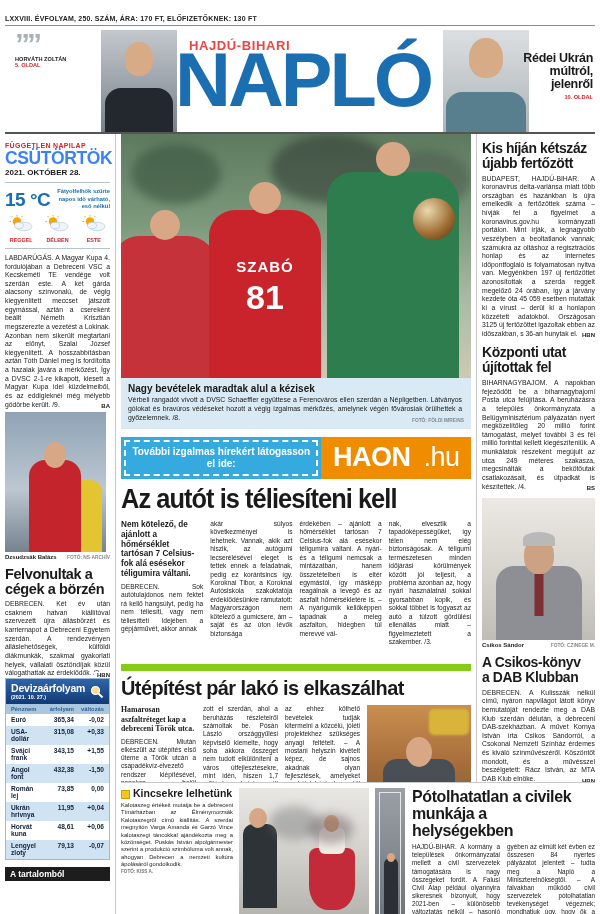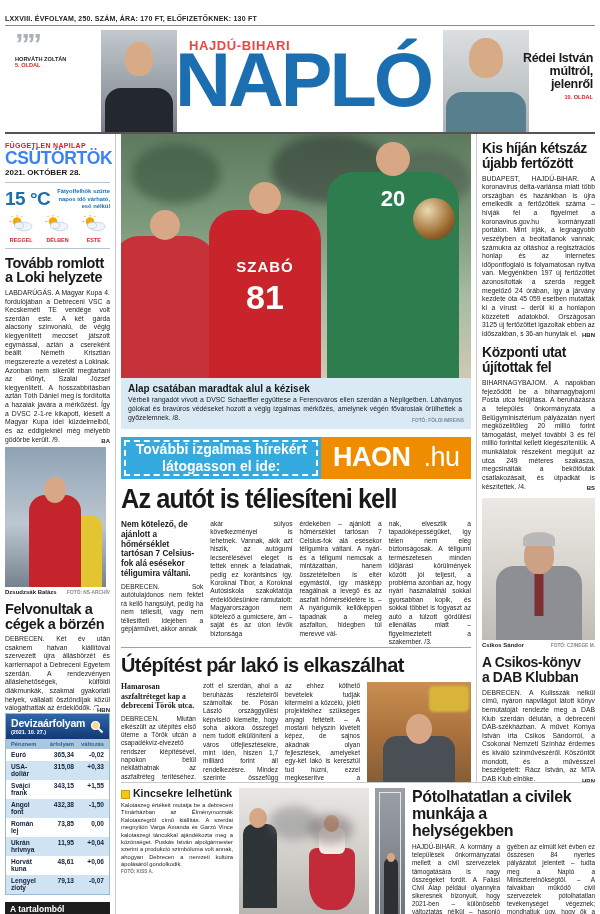--- a/index.html
+++ b/index.html
@@ -40,21 +40,21 @@
 
   .rule { border-top:1px solid #b9c3cb; margin:5px 0; }
   .bodywrap { position:relative; }
   .body { font-size:6.8px; line-height:1.27; text-align:justify; color:#222; }
   .sig { position:absolute; right:0; bottom:0; font-size:6px; font-weight:bold; background:#fff; padding-left:3px; }
 
   
   .tagline { color:#d2232a; font-size:7px; font-weight:bold; margin-top:8px; letter-spacing:.3px; }
   .day { color:#3b82f6; font-size:17.5px; font-weight:bold; letter-spacing:-.4px; line-height:1.05; }
   .date { font-size:8px; font-weight:bold; margin-top:1px; }
-  .weather { display:flex; gap:4px; }
+  .weather { display:flex; gap:4px; align-items:center; }
   .temp { color:#1b6fb0; font-size:19px; font-weight:bold; letter-spacing:-.5px; }
   .wdesc { color:#1b6fb0; font-size:5.8px; font-weight:bold; line-height:1.3; text-align:right; flex:1; }
   .wicons { display:flex; gap:4px; margin-top:4px; }
   .wcell { flex:1; text-align:center; }
   .wlabel { color:#d2232a; font-size:5.4px; font-weight:bold; margin-top:1px; }
   .art-title { font-size:14.5px; font-weight:bold; line-height:1.0; letter-spacing:-.4px; margin:7px 0 4px; }
   .cap { display:flex; justify-content:space-between; align-items:baseline; font-size:6px; margin:2px 0 2px; }
   .cap-name { font-weight:bold; }
   .cap-credit { color:#8a8a8a; font-size:4.8px; font-weight:bold; }
   .dz-photo { width:101px; height:140px; position:relative; background:linear-gradient(180deg,#8fa3b5,#bcc7d1 55%,#76828e); margin-top:3px; }
@@ -84,32 +84,32 @@
   .ball { position:absolute; right:16px; top:64px; width:42px; height:42px; border-radius:50%;
           background:radial-gradient(circle at 35% 30%, #ead9ae, #9c6a30 60%, #5a3a17 95%); }
   .hb-cap { background:#d9eaf4; padding:5px 7px 6px; position:relative; }
   .hb-cap-title { font-size:10px; font-weight:bold; margin-bottom:2px; }
   .hb-cap-text { font-size:6.9px; line-height:1.3; text-align:justify; padding-right:2px; }
   .hb-cap-credit { position:absolute; right:7px; bottom:6px; font-size:4.8px; font-weight:bold; color:#7a8a94; background:#d9eaf4; padding-left:4px; }
 
   .haon { display:flex; margin:8px 0 7px; height:42px; }
   .haon-left { flex:1.3; background:#35aade; padding:3px; }
   .haon-left-inner { width:100%; height:100%; border:2px dashed #fff; display:flex; align-items:center; justify-content:center;
-                     color:#fff; font-weight:bold; font-size:14px; text-align:center; line-height:1.2; padding:0 6px; }
+                     color:#fff; font-weight:bold; font-size:10px; text-align:center; line-height:1.2; padding:0 6px; }
   .haon-right { flex:1; background:#ef8c00; color:#fff; display:flex; align-items:center; justify-content:center;
                 font-size:27px; font-weight:bold; letter-spacing:-.5px; }
   .haon-right .thin { font-weight:normal;margin-left:13px; }
 
   .win-title { font-size:27px; font-weight:bold; letter-spacing:-1px; line-height:1; margin:3px 0 7px; white-space:nowrap;
                transform:scaleX(.94); transform-origin:0 50%; }
   .cols4 { display:flex; gap:7px; }
   .wcol { flex:1; font-size:6.6px; line-height:1.28; text-align:justify; }
   .lead { font-size:8.2px; font-weight:bold; line-height:1.2; margin-bottom:4px; text-align:left; }
 
-  .road { margin-top:1px; border-top:1px solid #84cc16; padding-top:5px; }
+  .road { margin-top:18px; border-top:7px solid #84cc16; padding-top:5px; }
   .road-title { font-size:21px; font-weight:bold; letter-spacing:-.6px; white-space:nowrap; transform:scaleX(.95); transform-origin:0 50%; }
   .road-row { display:flex; gap:7px; margin-top:5px; }
   .rcol { flex:1; font-size:6.5px; line-height:1.28; text-align:justify; }
   .road-photo-wrap { width:104px; flex:none; }
   .road-photo { width:104px; height:112px; position:relative; background:linear-gradient(180deg,#c98f4f,#a86f3c 50%,#7b5a35); overflow:hidden; }
 
   
   .treasure { width:252px; flex:none; display:flex; gap:6px; padding-right:4px; }
   .t-left { width:112px; flex:none; }
   .t-titlerow { display:flex; gap:3px; align-items:flex-start; margin-bottom:3px; }
@@ -146,21 +146,21 @@
       <div class="head" style="top:12px;width:28px;height:34px;"></div>
       <div class="suit" style="width:68px;height:44px;background:#23272e;"></div>
     </div>
     <div class="brand-top">HAJDÚ-BIHARI</div>
     <div class="brand">NAPLÓ</div>
     <div class="ph mh-photo-right">
       <div class="head" style="top:8px;width:34px;height:40px;"></div>
       <div class="suit" style="width:80px;height:40px;background:#577f8e;"></div>
     </div>
     <div class="teaser">
-      <div class="teaser-title">Rédei István múltról, jelenről</div>
+      <div class="teaser-title">Rédei Ukrán múltról, jelenről</div>
       <div class="teaser-page">10. OLDAL</div>
     </div>
   </div>
 
   <div class="main">
 
     <div class="col-left">
       <div class="tagline">FÜGGETLEN NAPILAP</div>
       <div class="day">CSÜTÖRTÖK</div>
       <div class="date">2021. OKTÓBER 28.</div>
@@ -209,21 +209,20 @@
                 <line x1="13.5" y1="2" x2="14.5" y2="1"></line>
               </g>
               <ellipse cx="16" cy="11.5" rx="8" ry="4.3" fill="#eef4f9" stroke="#a9c4d8" stroke-width="0.6"></ellipse>
               <ellipse cx="11" cy="10.5" rx="4.5" ry="3.2" fill="#eef4f9" stroke="#a9c4d8" stroke-width="0.6"></ellipse>
             </svg>
           <div class="wlabel">ESTE</div>
         </div>
       </div>
       <div class="rule"></div>
 
-      <div class="art-title">Tovább romlott a Loki helyzete</div>
       <div class="bodywrap">
         <div class="body">LABDARÚGÁS. A Magyar Kupa 4. fordulójában a Debreceni VSC a Kecskeméti TE vendége volt szerdán este. A két gárda alacsony színvonalú, de végig kiegyenlített meccset játszott egymással, aztán a csereként beállt Németh Krisztián megszerezte a vezetést a Lokinak. Azonban nem sikerült megtartani az előnyt, Szalai József kiegyenlített. A hosszabbításban aztán Tóth Dániel meg is fordította a hazaiak javára a mérkőzést. Így a DVSC 2-1-re kikapott, kiesett a Magyar Kupa idei küzdelmeiből, és az eddigieknél még mélyebb gödörbe került. /9.</div>
         <div class="sig">BA</div>
       </div>
 
       <div class="dz-photo">
         <div style="position:absolute;right:4px;bottom:0;width:34px;height:72px;background:#e3c531;border-radius:12px 12px 0 0;"></div>
         <div style="position:absolute;left:24px;bottom:0;width:52px;height:92px;background:#c4252c;border-radius:16px 16px 0 0;"></div>
         <div style="position:absolute;left:39px;bottom:84px;width:22px;height:26px;background:#d8a785;border-radius:50%;"></div>
       </div>
@@ -314,26 +313,25 @@
             <div class="player" style="left:-8px;width:104px;height:142px;background:#c5323a;">
               <div class="p-head" style="top:-26px;width:30px;height:30px;"></div>
             </div>
             <div class="player" style="left:88px;width:112px;height:168px;background:#c9242b;">
               <div class="p-head" style="top:-28px;width:32px;height:32px;"></div>
               <div class="jersey-name" style="top:48px;font-size:15px;">SZABÓ</div>
               <div class="jersey-num" style="top:68px;font-size:34px;">81</div>
             </div>
             <div class="player" style="left:206px;width:132px;height:206px;background:#2e7d4f;">
               <div class="p-head" style="top:-30px;width:34px;height:34px;"></div>
-              <div class="jersey-num" style="top:14px;font-size:22px;">20</div>
             </div>
             <div class="ball"></div>
           </div>
           <div class="hb-cap">
-            <div class="hb-cap-title">Alap csatában maradtak alul a kézisek</div>
+            <div class="hb-cap-title">Nagy bevételek maradtak alul a kézisek</div>
             <div class="hb-cap-text">Vérbeli rangadót vívott a DVSC Schaeffler együttese a Ferencváros ellen szerdán a Népligetben. Látványos gólokat és bravúros védéseket hozott a végig izgalmas mérkőzés, amelynek végén fővárosiak örülhettek a győzelemnek. /8.</div>
             <div class="hb-cap-credit">FOTÓ: FÖLDI IMRE/NS</div>
           </div>
 
           <div class="haon">
             <div class="haon-left">
               <div class="haon-left-inner">További izgalmas hírekért látogasson el ide:</div>
             </div>
             <div class="haon-right">
               <span>HAON</span>

